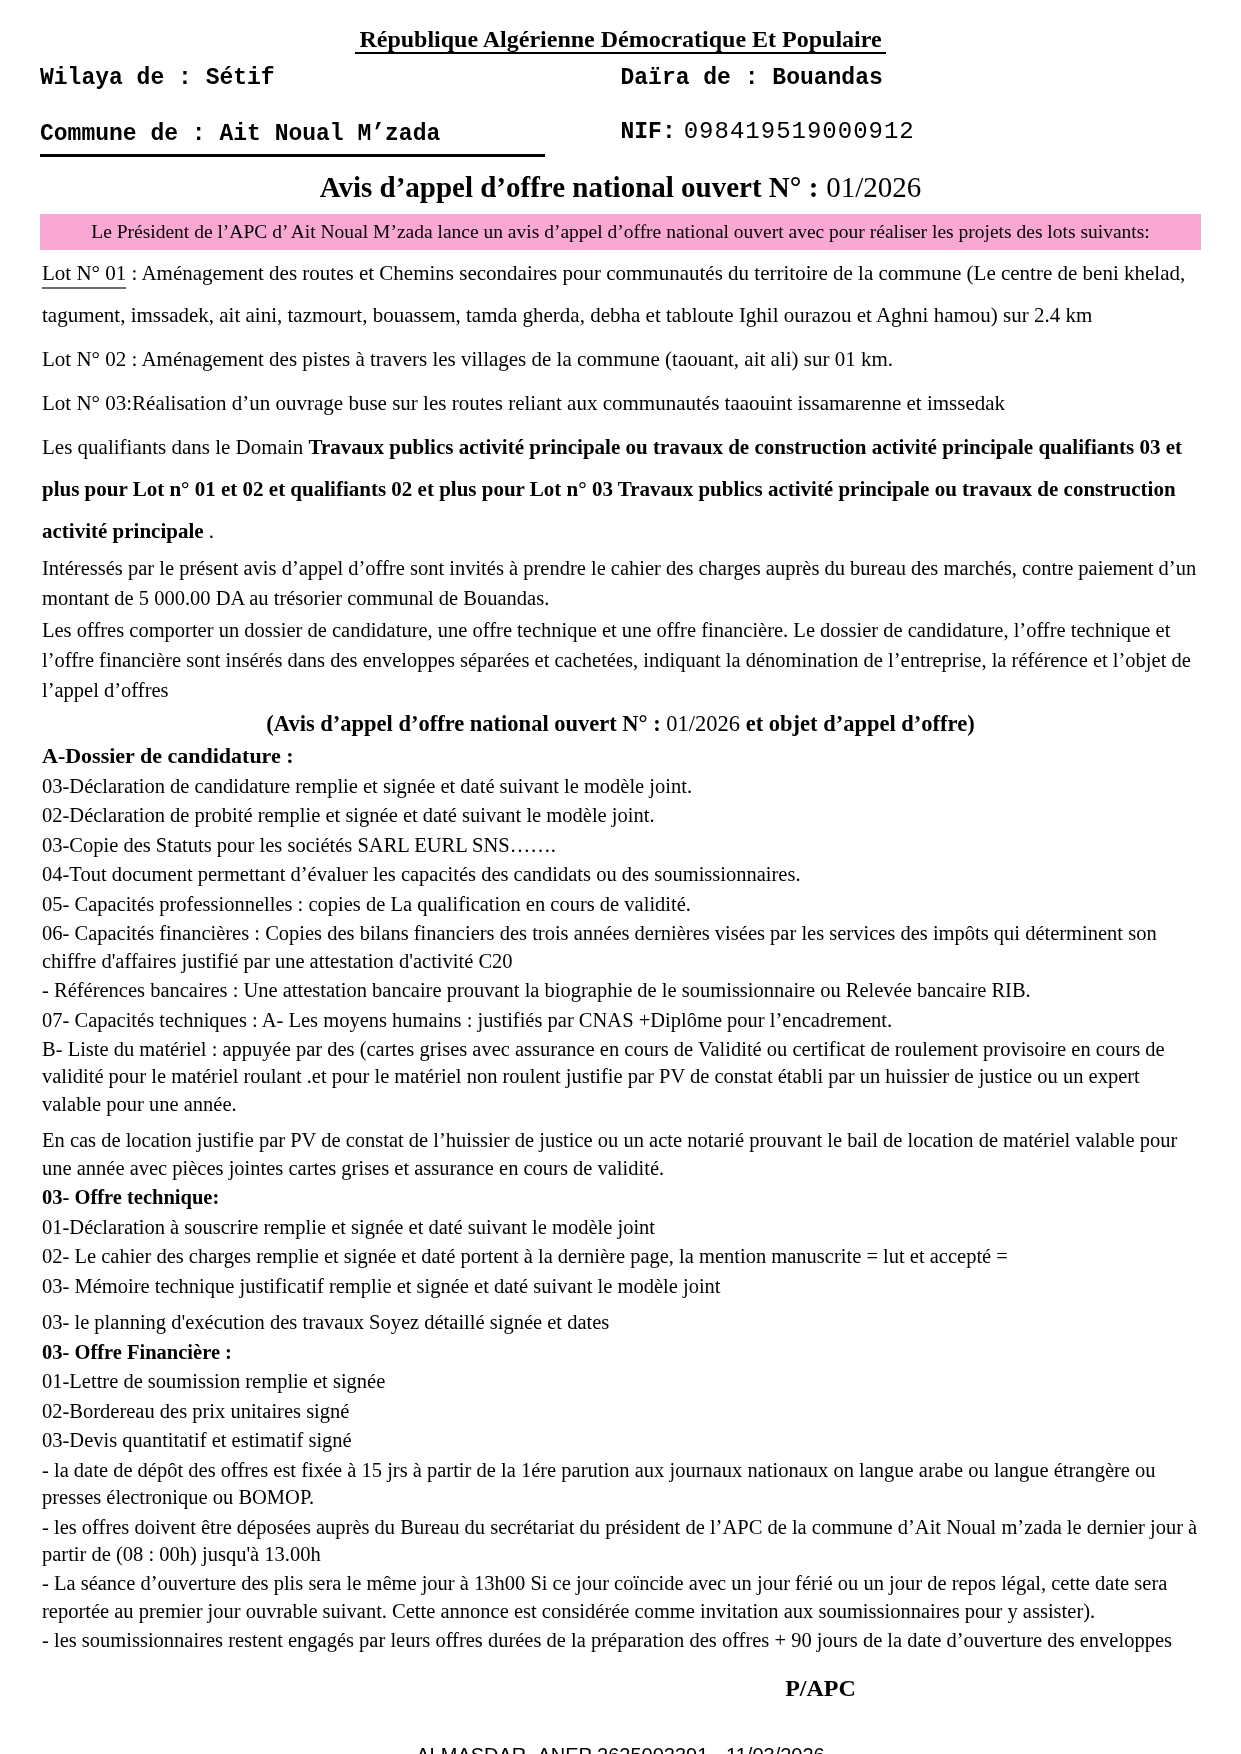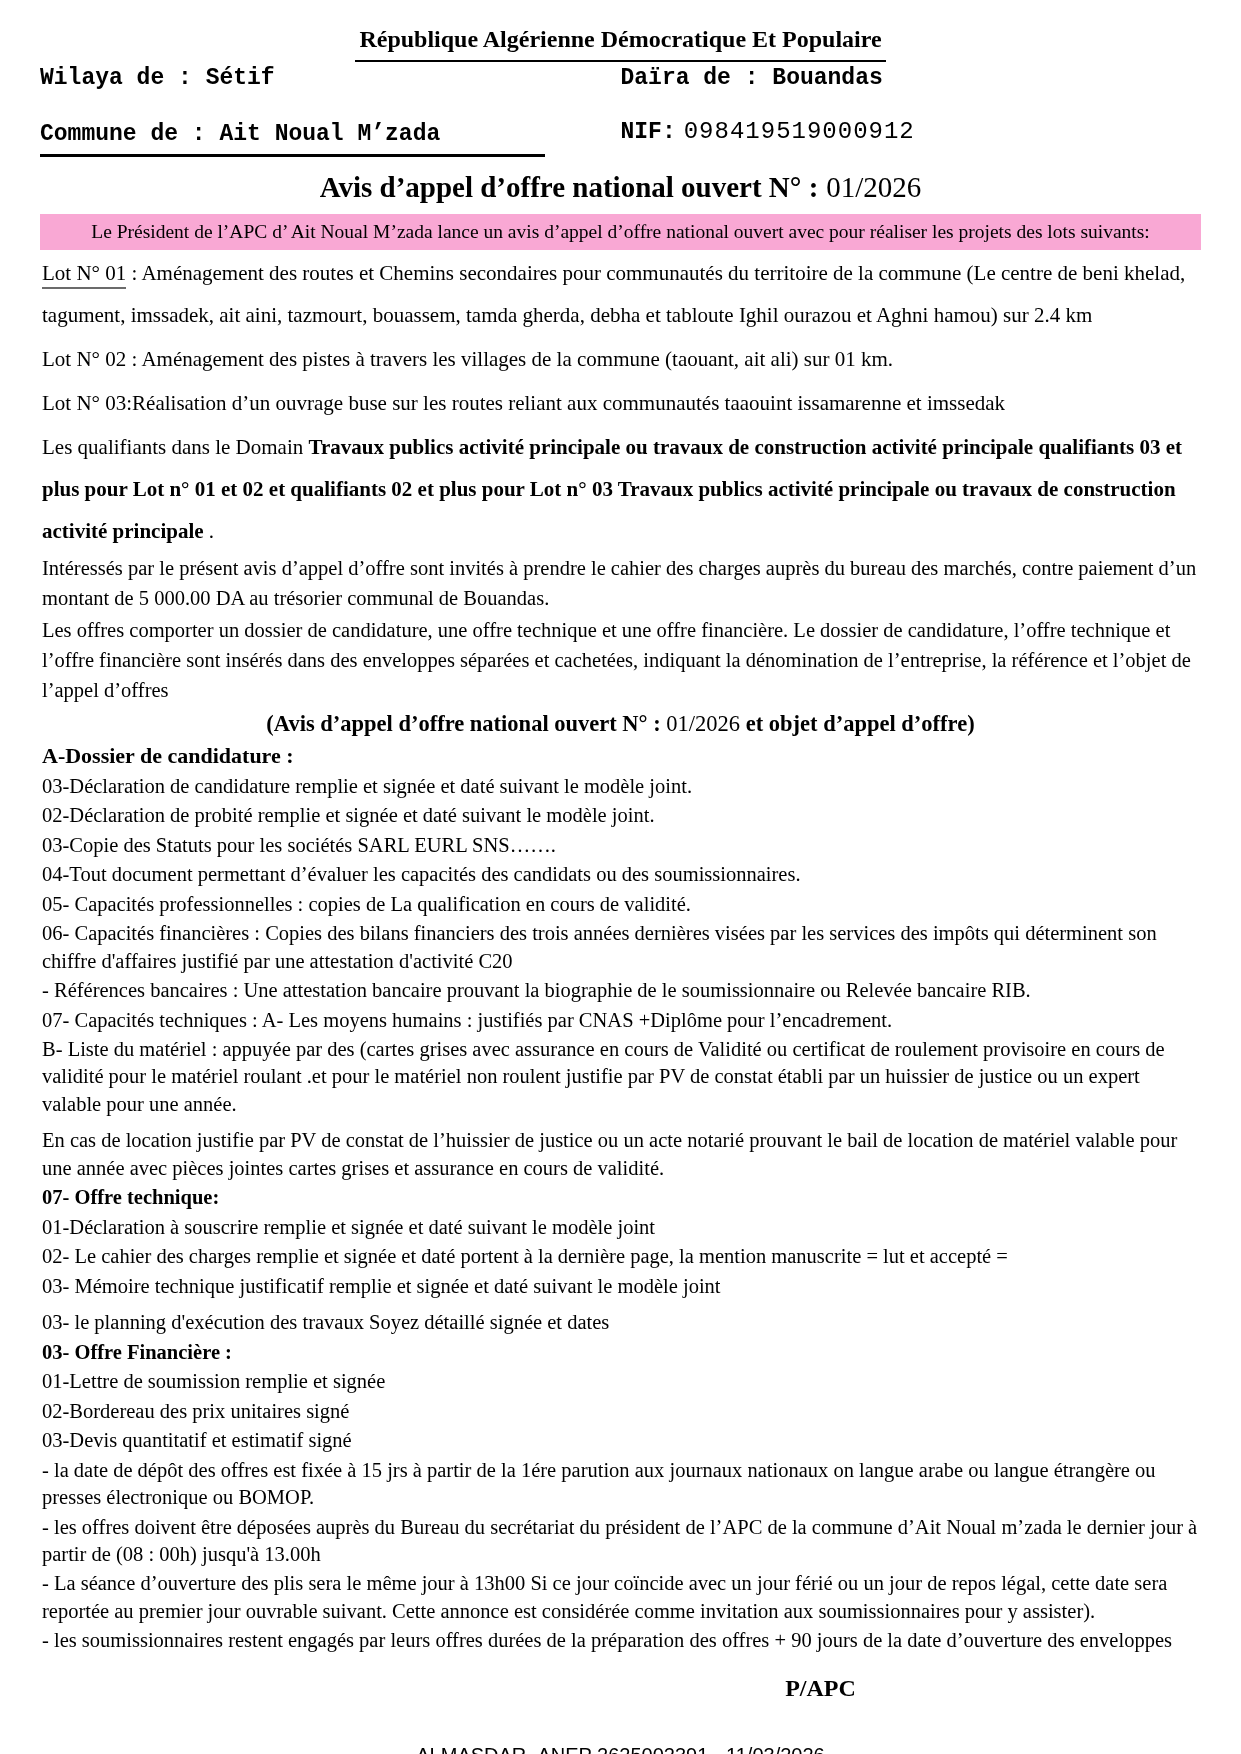--- a/index.html
+++ b/index.html
@@ -15,21 +15,21 @@
     box-sizing: border-box;
     height: 100%;
     padding: 26px 40px 0 40px;
   }
   
   .republic-wrap { text-align: center; margin-bottom: 12px; }
   .republic {
     font-size: 24px;
     font-weight: bold;
     border-bottom: 2px solid #000;
-    padding: 0 4px 8px 4px;
+    padding: 0 4px 0 4px;
   }
   .hrow { display: flex; align-items: center; font-family: Liberation Mono, monospace; }
   .hrow .hleft { flex: 0 0 50%; }
   .hrow .hright { flex: 1; }
   .row1 { margin-bottom: 14px; font-size: 23px; font-weight: bold; }
   .row2 { margin-bottom: 14px; font-size: 23px; font-weight: bold; }
   .commune {
     display: inline-block;
     border-bottom: 3px solid #000;
     padding-bottom: 7px;
@@ -121,21 +121,21 @@
       <p class="p-item"><span>03-Déclaration de candidature remplie et signée et daté suivant le modèle joint.</span></p>
       <p class="p-item"><span>02-Déclaration de probité remplie et signée et daté suivant le modèle joint.</span></p>
       <p class="p-item"><span>03-Copie des Statuts pour les sociétés SARL EURL SNS…….</span></p>
       <p class="p-item"><span>04-Tout document permettant d’évaluer les capacités des candidats ou des soumissionnaires.</span></p>
       <p class="p-item"><span>05- Capacités professionnelles : copies de  La qualification en cours de validité.</span></p>
       <p class="p-item"><span>06- Capacités financières : Copies des bilans financiers des trois années dernières visées par les services des impôts qui déterminent son chiffre d'affaires justifié par une attestation d'activité C20</span></p>
       <p class="p-item"><span>- Références bancaires : Une attestation bancaire prouvant la biographie de  le soumissionnaire ou Relevée bancaire RIB.</span></p>
       <p class="p-item"><span>07- Capacités techniques : A- Les moyens  humains : justifiés par CNAS +Diplôme pour l’encadrement.</span></p>
       <p class="p-item"><span>B- Liste du matériel : appuyée par des (cartes grises avec assurance en cours de  Validité ou certificat de roulement provisoire en cours de validité  pour le matériel roulant .et pour le matériel non roulent justifie par  PV de constat établi par un  huissier de justice ou  un expert valable pour une année.</span></p>
       <p class="p-item gap"><span>En cas de location justifie par  PV de constat de l’huissier de  justice ou un acte notarié  prouvant le bail de location de matériel  valable pour une année avec pièces jointes cartes grises et assurance en cours de validité.</span></p>
-      <p class="p-item"><span class="b">07- Offre technique:</span></p>
+      <p class="p-item"><span class="b">03- Offre technique:</span></p>
       <p class="p-item"><span>01-Déclaration à souscrire remplie et signée et daté suivant le modèle joint</span></p>
       <p class="p-item"><span>02- Le cahier des charges remplie et signée et daté portent à la dernière page, la mention manuscrite  = lut et accepté =</span></p>
       <p class="p-item"><span>03- Mémoire technique justificatif remplie et signée et daté suivant le modèle joint</span></p>
       <p class="p-item gap"><span>03-  le planning d'exécution des travaux  Soyez  détaillé signée et dates</span></p>
       <p class="p-item"><span class="b">03- Offre Financière :</span></p>
       <p class="p-item"><span>01-Lettre de soumission remplie et signée</span></p>
       <p class="p-item"><span>02-Bordereau des prix unitaires signé</span></p>
       <p class="p-item"><span>03-Devis quantitatif et estimatif signé</span></p>
       <p class="p-item"><span>- la date de dépôt des offres est fixée à 15 jrs à partir de la 1ére parution aux journaux nationaux on langue arabe ou langue étrangère ou presses électronique ou BOMOP.</span></p>
       <p class="p-item"><span>- les offres doivent être déposées auprès du Bureau du secrétariat du président de l’APC de la commune d’Ait Noual m’zada le dernier jour à partir de (08 : 00h) jusqu'à 13.00h</span></p>

